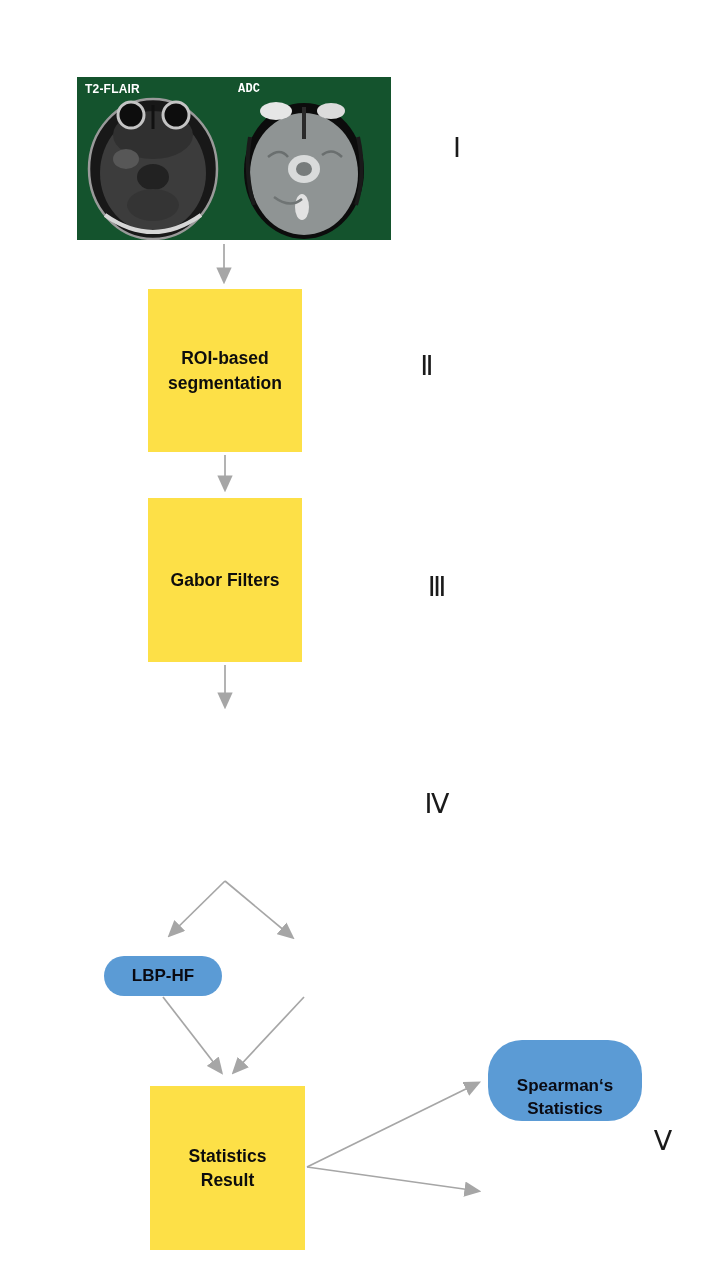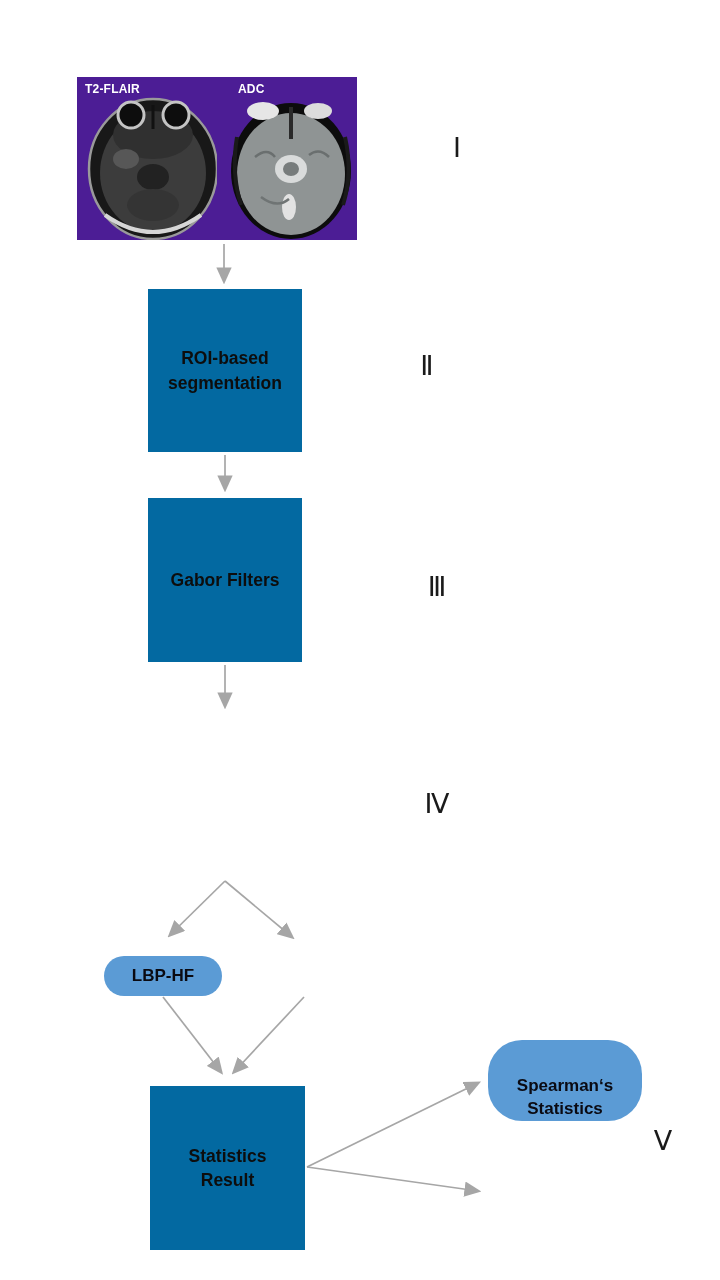--- a/index.html
+++ b/index.html
@@ -2,26 +2,26 @@
 <html><head>
 <meta charset="utf-8">
 <style>
   html,body{margin:0;padding:0;background:#ffffff;}
   #canvas{
     position:relative;width:720px;height:1280px;background:#ffffff;overflow:hidden;
     font-family:"Liberation Sans", sans-serif;color:#111;
   }
   .abs{position:absolute;}
   
-  .mri-panel{left:77px;top:77px;width:280px;height:163px;background:#4c1d95;display:flex;}
+  .mri-panel{left:77px;top:77px;width:314px;height:163px;background:#14532d;display:flex;}
   .scan{position:relative;width:153px;height:163px;overflow:hidden;}
   .scan-label{position:absolute;top:5px;left:8px;color:#fff;font-weight:bold;font-size:12px;letter-spacing:.2px;}
   
   .flow-box{
-    background:#0369a1;display:flex;flex-direction:column;align-items:center;justify-content:center;
+    background:#fde047;display:flex;flex-direction:column;align-items:center;justify-content:center;
     text-align:center;font-weight:bold;font-size:17.5px;line-height:1.4;color:#0d0d0d;
   }
   .box-roi{left:148px;top:289px;width:154px;height:163px;}
   .box-gabor{left:148px;top:498px;width:154px;height:164px;}
   .box-texture{left:148px;top:716px;width:154px;height:164px;}
   .box-stats{left:150px;top:1086px;width:155px;height:164px;}
   
   .pill{
     background:#5b9bd5;border-radius:20px;display:flex;align-items:center;justify-content:center;
     font-weight:bold;font-size:17px;color:#0a0a12;
@@ -75,21 +75,21 @@
         <ellipse cx="74" cy="92" rx="8" ry="7" fill="#777c7c"></ellipse>
         <ellipse cx="72" cy="130" rx="7" ry="13" fill="#e2e2e2"></ellipse>
         <path d="M38,80 Q50,70 58,80" stroke="#6a6f6f" stroke-width="2.5" fill="none"></path>
         <path d="M92,78 Q102,70 112,80" stroke="#6a6f6f" stroke-width="2.5" fill="none"></path>
         <path d="M44,120 Q60,132 72,122" stroke="#6f7474" stroke-width="2.5" fill="none"></path>
         <path d="M20,60 Q14,96 24,128" stroke="#1a1a1a" stroke-width="4" fill="none"></path>
         <path d="M128,60 Q136,96 126,128" stroke="#1a1a1a" stroke-width="4" fill="none"></path>
       </svg>
     </div>
     <span class="scan-label" style="left:8px;">T2-FLAIR</span>
-    <span class="scan-label" style="left:161px;">ADC</span>
+    <span class="scan-label" style="left:161px;font-family:Liberation Mono, monospace;">ADC</span>
   </div>
 
   <div class="abs flow-box box-roi">
     <span>ROI-based</span>
     <span>segmentation</span>
   </div>
 
   <div class="abs flow-box box-gabor">
     <span>Gabor Filters</span>
   </div>

